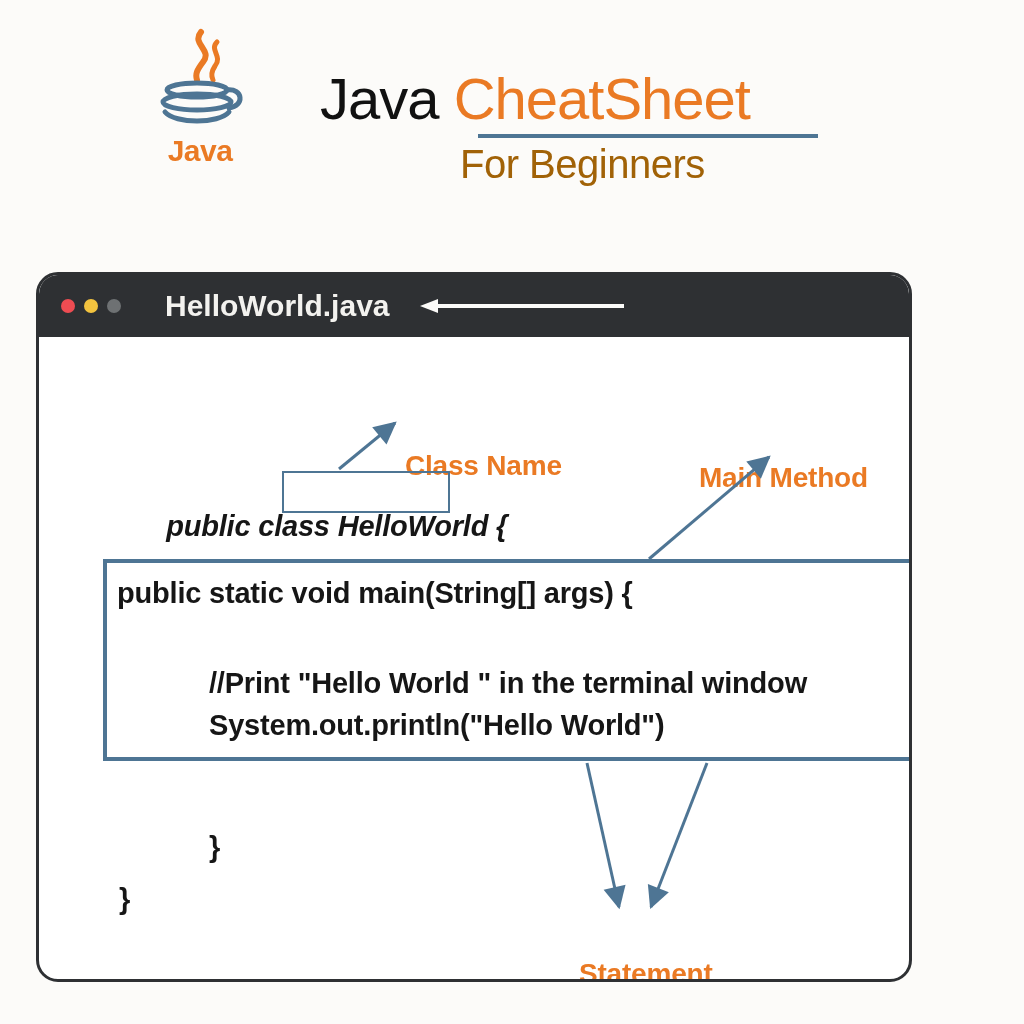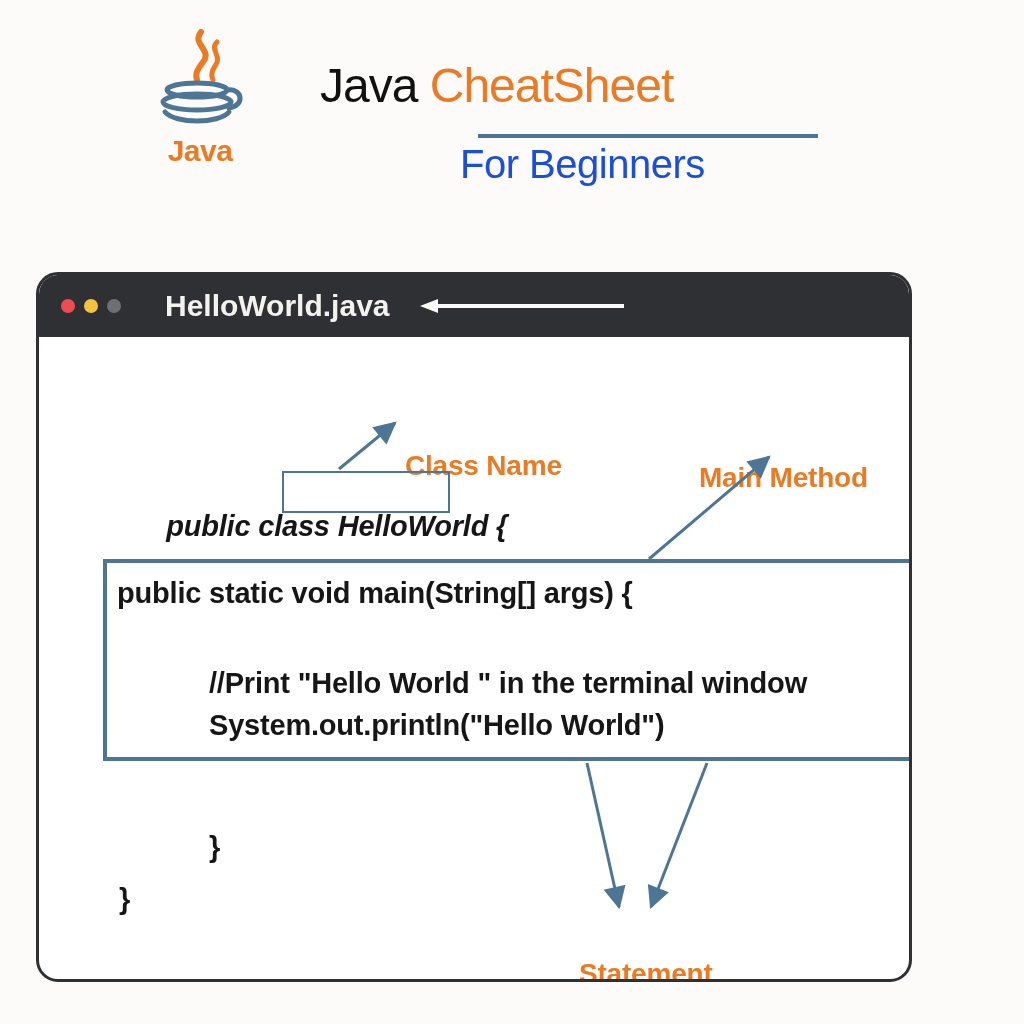--- a/index.html
+++ b/index.html
@@ -26,38 +26,38 @@
   .java-logo-text {
     font-size: 30px;
     font-weight: 700;
     color: #ea7a24;
     margin-top: -4px;
     letter-spacing: -0.5px;
   }
 
   .title {
     position: absolute;
-    left: 320px; top: 38px;
-    font-size: 48px;
+    left: 320px; top: 45px;
+    font-size: 58px;
     font-weight: 400;
     letter-spacing: -1px;
   }
   .title .t1 { color: #111; }
   .title .t2 { color: #ea7a24; }
   .title-rule {
     position: absolute;
     left: 478px; top: 114px;
     width: 340px; height: 0;
     border-top: 4px solid #4e7594;
   }
   .subtitle {
     position: absolute;
     left: 460px; top: 122px;
     font-size: 40px;
-    color: #1d4ed8;
+    color: #a16207;
     font-weight: 400;
     letter-spacing: -0.5px;
   }
 
   
   .window {
     position: absolute;
     left: 36px; top: 272px;
     width: 876px; height: 710px;
     border: 3px solid #2e3033;

